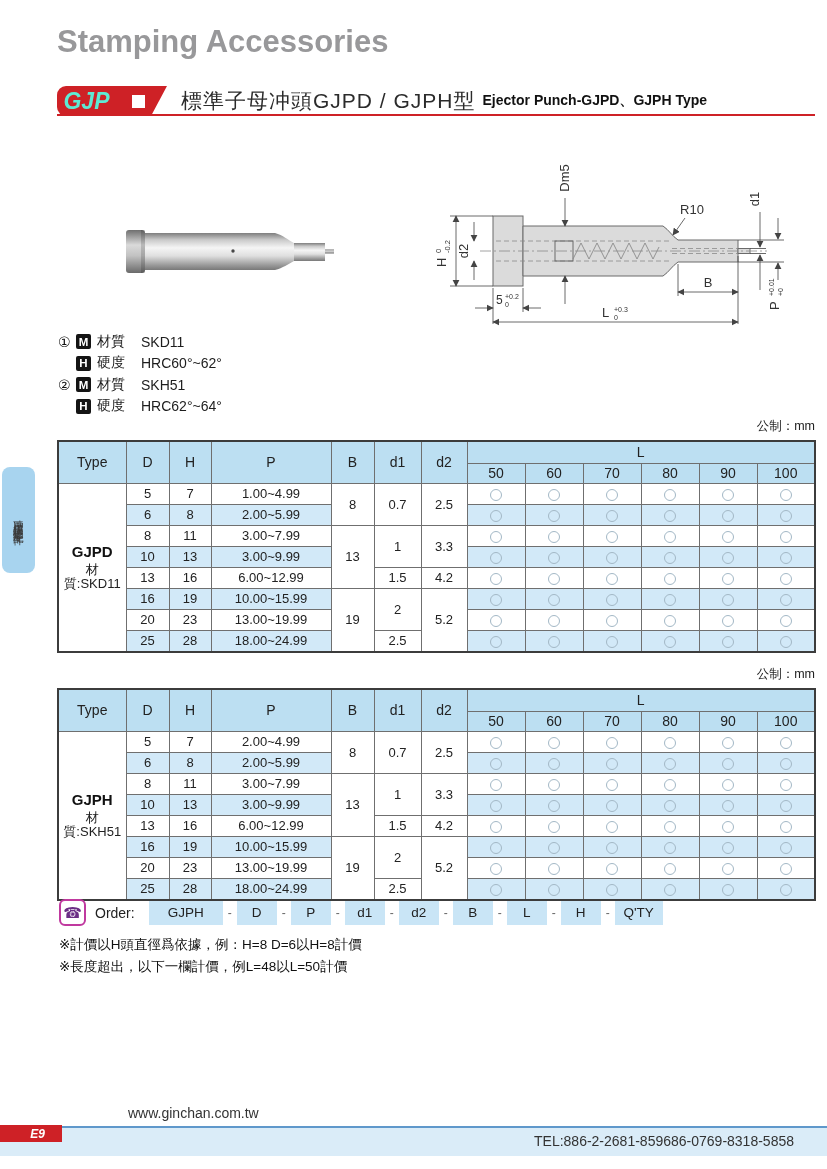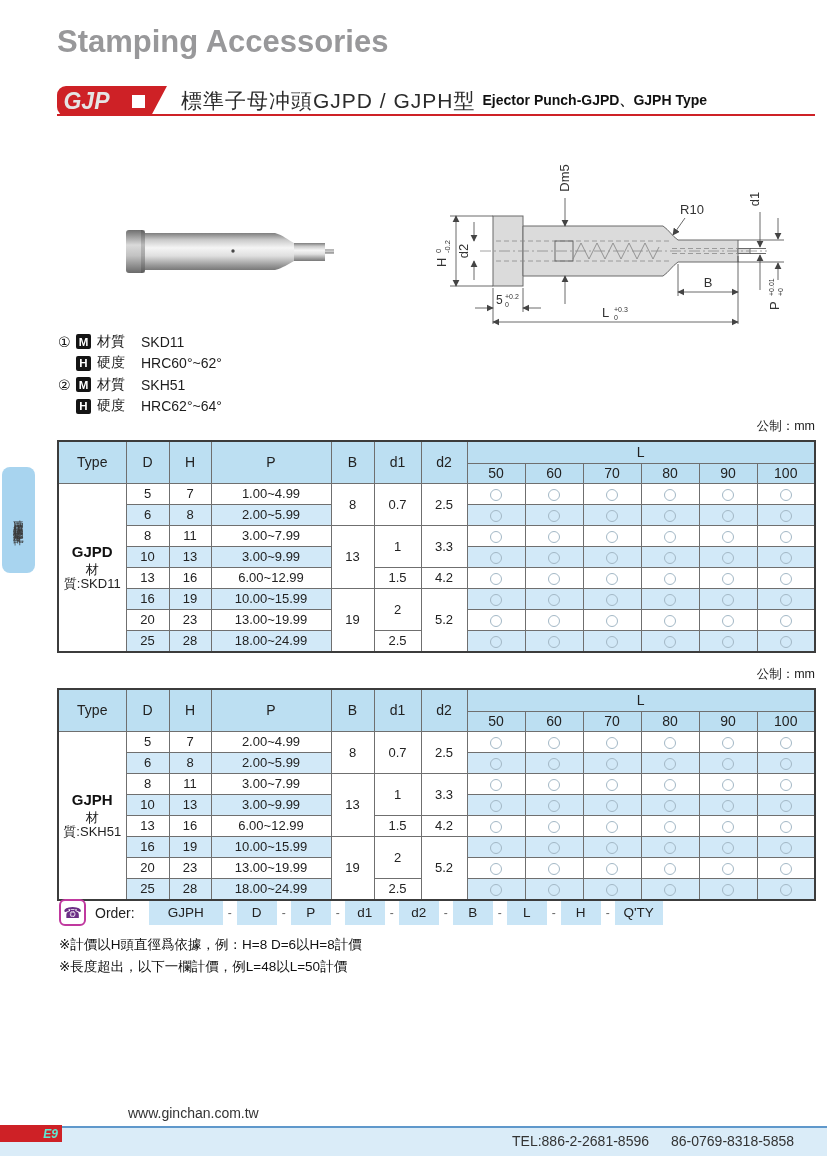--- a/index.html
+++ b/index.html
@@ -9,21 +9,21 @@
   
   .side-tab{position:absolute;left:2px;top:467px;width:33px;height:106px;background:#A8D4EF;
             border-radius:8px;display:flex;align-items:center;justify-content:center;}
   .side-tab span{writing-mode:vertical-rl;font-size:10.5px;color:#3a3a3a;letter-spacing:2px;line-height:1;}
 
   
   .title-row{position:absolute;left:57px;top:24px;display:flex;align-items:baseline;gap:13px;white-space:nowrap;}
   .title-zh{font-size:45px;font-weight:bold;color:#161616;letter-spacing:1px;line-height:1.15;}
   .title-en{font-size:31px;font-weight:bold;color:#98989A;letter-spacing:0;}
   .badge-row{position:absolute;left:57px;top:86px;height:30px;display:flex;align-items:center;white-space:nowrap;}
-  .gjp-badge{position:relative;background:#CE2126;color:#e5e5e5;border-radius:9px 0 0 9px;height:30px;width:94px;
+  .gjp-badge{position:relative;background:#CE2126;color:#5eead4;border-radius:9px 0 0 9px;height:30px;width:94px;
              display:flex;align-items:center;justify-content:center;gap:22px;font-size:23px;font-weight:bold;font-style:italic;}
   .gjp-badge::after{content:"";position:absolute;left:100%;top:0;width:0;height:0;
                     border-top:30px solid #CE2126;border-right:16px solid transparent;}
   .white-square{width:13px;height:13px;background:#fff;display:inline-block;}
   .subtitle-zh{font-size:21px;color:#2b2b2b;margin-left:30px;letter-spacing:1px;}
   .subtitle-en{font-size:14px;font-weight:bold;color:#111;margin-left:7px;}
   .red-line{position:absolute;left:57px;top:114px;width:758px;height:2px;background:#CE2126;}
 
   
   .punch-photo{position:absolute;left:122px;top:222px;}
@@ -68,25 +68,25 @@
   .order-part.qty{min-width:48px;}
   .order-sep{color:#666;font-size:12px;margin:0 5px;}
 
   
   .notes{position:absolute;left:59px;top:934px;font-size:13.5px;color:#111;}
   .note-line{height:22px;line-height:22px;}
 
   
   .footer-bar{position:absolute;left:0;top:1126px;width:827px;height:30px;background:#DAECF8;
               border-top:2px solid #5F98CB;box-sizing:border-box;}
-  .footer-page{position:absolute;left:0;top:1125px;width:62px;height:17px;background:#CE2126;color:#5eead4;
+  .footer-page{position:absolute;left:0;top:1125px;width:62px;height:17px;background:#CE2126;color:#ffffff;
                font-weight:bold;font-size:12px;display:flex;align-items:center;justify-content:flex-end;
-               padding-right:4px;box-sizing:border-box;z-index:2;font-style:italic;}
+               padding-right:17px;box-sizing:border-box;z-index:2;font-style:italic;}
   .footer-site{position:absolute;left:128px;top:1105px;font-size:14px;color:#333;}
-  .footer-tel{position:absolute;right:33px;top:1133px;font-size:14px;color:#333;display:flex;gap:22px;margin-left:45px;}
+  .footer-tel{position:absolute;right:33px;top:1133px;font-size:14px;color:#333;display:flex;margin-left:45px;}
 </style>
 </head>
 <body>
 
 <div class="side-tab">
   <span>冲壓模用標準零配件</span>
 </div>
 
 <div class="title-row">
   <span class="title-en">Stamping Accessories</span>

